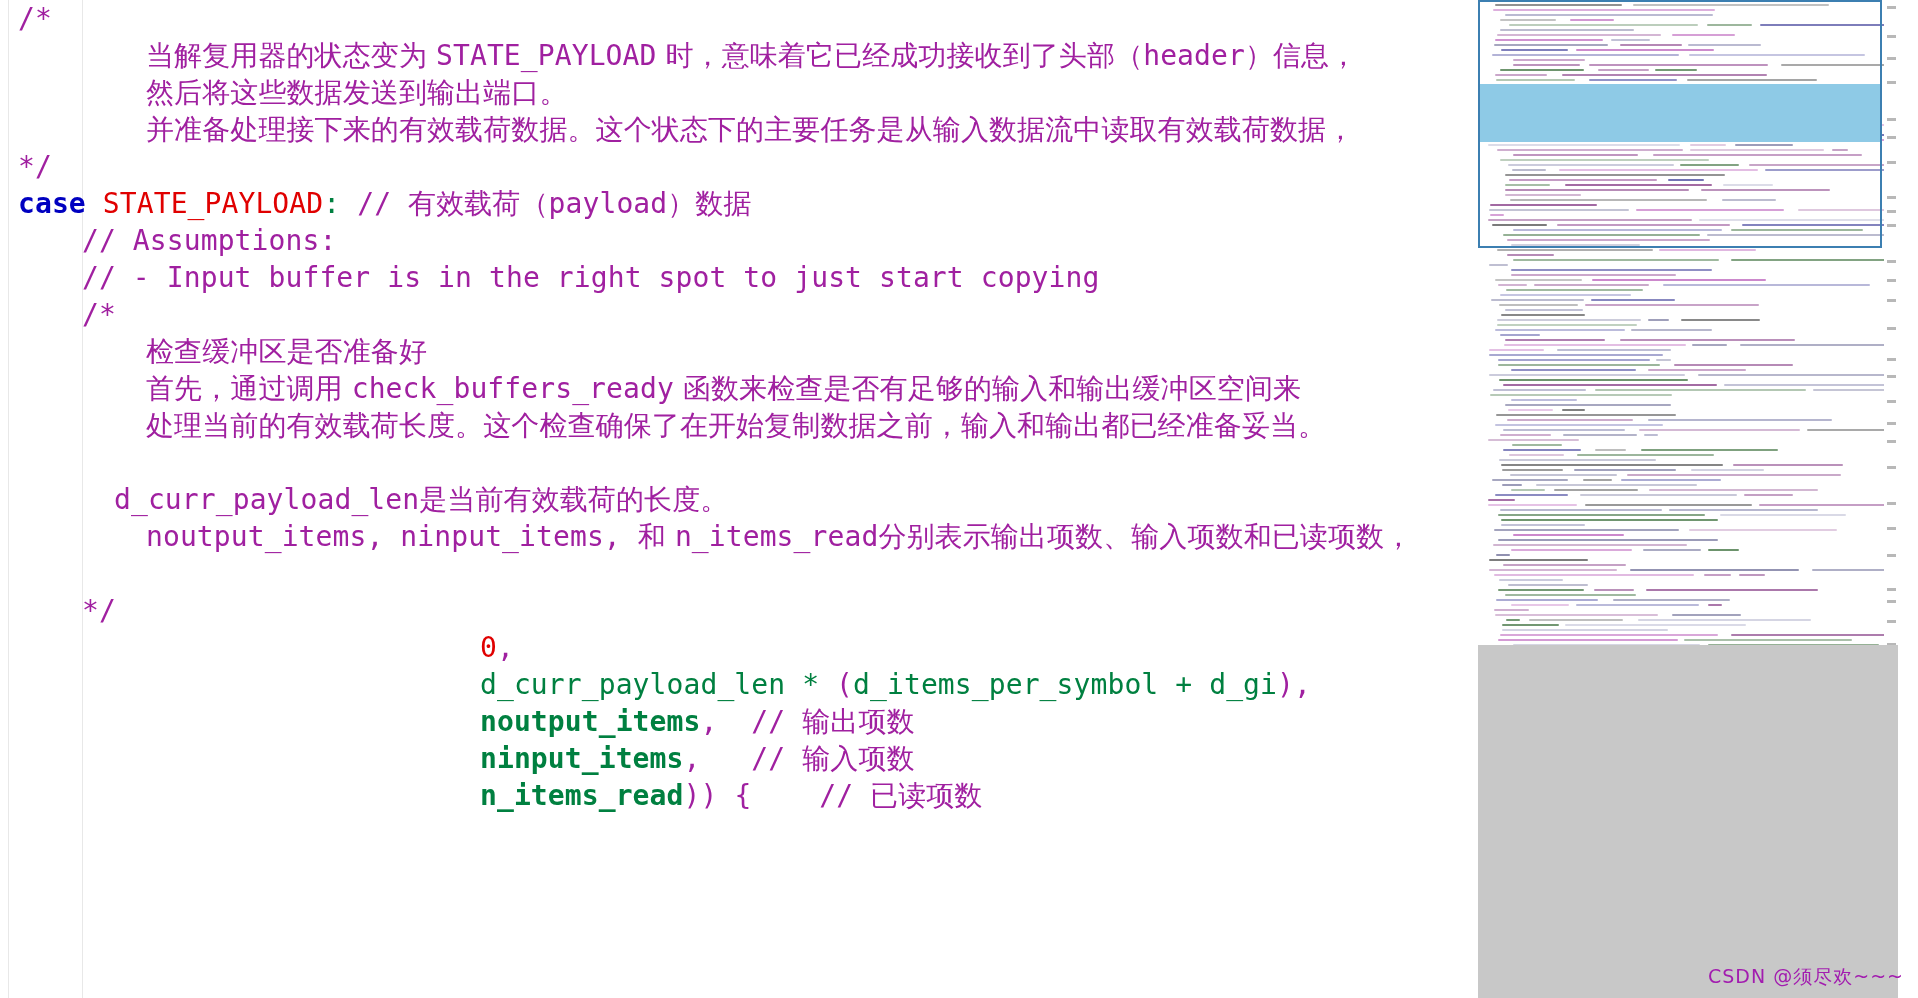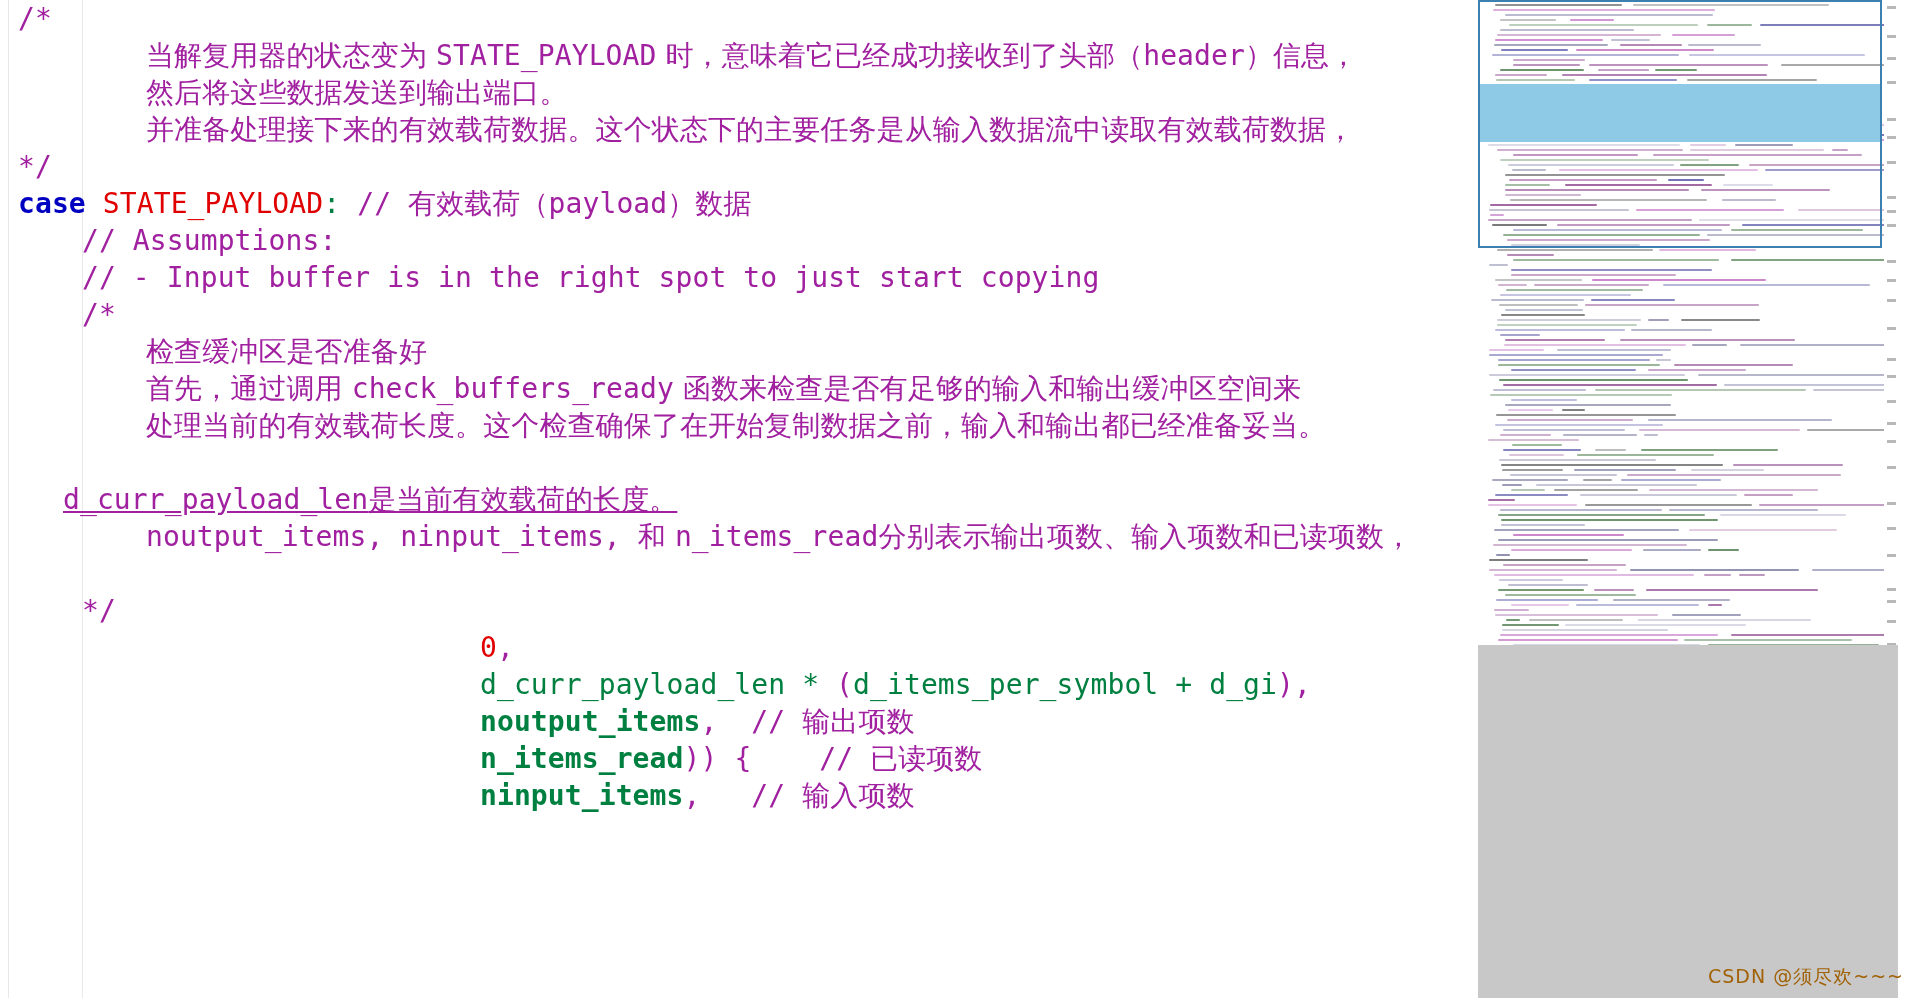--- a/index.html
+++ b/index.html
@@ -124,21 +124,21 @@
     width: 420px;
     background: #c8c8c8;
   }
 
   
   #watermark {
     position: absolute;
     right: 14px;
     bottom: 8px;
     font-size: 19px;
-    color: #a16207;
+    color: #a21caf;
     font-family: "DejaVu Sans", sans-serif;
     letter-spacing: 1px;
     white-space: nowrap;
   }
 </style>
 </head>
 <body>
 
 <div id="editor">
   <div class="guide g0"></div>
@@ -150,29 +150,29 @@
       <div class="line" style="padding-left: 146px;"><span class="cmt-cn">并准备处理接下来的有效载荷数据。这个状态下的主要任务是从输入数据流中读取有效载荷数据，</span></div>
       <div class="line" style="padding-left: 18px;"><span class="cmt">*/</span></div>
       <div class="line" style="padding-left: 18px;"><span class="kw">case </span><span class="const">STATE_PAYLOAD</span><span class="sem">:</span><span class="cmt"> // </span><span class="cmt-cn">有效载荷（</span><span class="cmt">payload</span><span class="cmt-cn">）数据</span></div>
       <div class="line" style="padding-left: 82px;"><span class="cmt">// Assumptions:</span></div>
       <div class="line" style="padding-left: 82px;"><span class="cmt">// - Input buffer is in the right spot to just start copying</span></div>
       <div class="line" style="padding-left: 82px;"><span class="cmt">/*</span></div>
       <div class="line" style="padding-left: 146px;"><span class="cmt-cn">检查缓冲区是否准备好</span></div>
       <div class="line" style="padding-left: 146px;"><span class="cmt-cn">首先，通过调用 </span><span class="cmt">check_buffers_ready</span><span class="cmt-cn"> 函数来检查是否有足够的输入和输出缓冲区空间来</span></div>
       <div class="line" style="padding-left: 146px;"><span class="cmt-cn">处理当前的有效载荷长度。这个检查确保了在开始复制数据之前，输入和输出都已经准备妥当。</span></div>
       <div class="line" style="padding-left: 18px;">&nbsp;</div>
-      <div class="line" style="padding-left: 63px; text-decoration: underline;"><span class="cmt">d_curr_payload_len</span><span class="cmt-cn">是当前有效载荷的长度。</span></div>
+      <div class="line" style="padding-left: 114px;"><span class="cmt">d_curr_payload_len</span><span class="cmt-cn">是当前有效载荷的长度。</span></div>
       <div class="line" style="padding-left: 146px;"><span class="cmt">noutput_items, ninput_items, </span><span class="cmt-cn">和 </span><span class="cmt">n_items_read</span><span class="cmt-cn">分别表示输出项数、输入项数和已读项数，</span></div>
       <div class="line" style="padding-left: 18px;">&nbsp;</div>
       <div class="line" style="padding-left: 82px;"><span class="cmt">*/</span></div>
       <div class="line" style="padding-left: 480px;"><span class="const">0</span><span class="punct">,</span></div>
       <div class="line" style="padding-left: 480px;"><span class="var">d_curr_payload_len</span><span class="op"> * </span><span class="punct">(</span><span class="var">d_items_per_symbol</span><span class="op"> + </span><span class="var">d_gi</span><span class="punct">)</span><span class="punct">,</span></div>
       <div class="line" style="padding-left: 480px;"><span class="fn">noutput_items</span><span class="punct">,</span><span class="cmt">  // </span><span class="cmt-cn">输出项数</span></div>
+      <div class="line" style="padding-left: 480px;"><span class="fn">ninput_items</span><span class="punct">,</span><span class="cmt">   // </span><span class="cmt-cn">输入项数</span></div>
       <div class="line" style="padding-left: 480px;"><span class="fn">n_items_read</span><span class="punct">))</span><span class="punct"> {</span><span class="cmt">    // </span><span class="cmt-cn">已读项数</span></div>
-      <div class="line" style="padding-left: 480px;"><span class="fn">ninput_items</span><span class="punct">,</span><span class="cmt">   // </span><span class="cmt-cn">输入项数</span></div>
     </div>
 </div>
 
 <div id="minimap">
   <div class="mm-canvas" id="mm-canvas">
       <div class="mm-row" style="left: 17px; top: 4px; width: 127px; background: rgb(96, 96, 96); opacity: 0.69;"></div>
       <div class="mm-row" style="left: 155px; top: 4px; width: 196px; background: rgb(96, 96, 96); opacity: 0.39;"></div>
       <div class="mm-row" style="left: 15px; top: 9px; width: 222px; background: rgb(192, 108, 192); opacity: 0.54;"></div>
       <div class="mm-row" style="left: 27px; top: 14px; width: 208px; background: rgb(160, 160, 192); opacity: 0.72;"></div>
       <div class="mm-row" style="left: 22px; top: 19px; width: 56px; background: rgb(96, 96, 96); opacity: 0.38;"></div>

